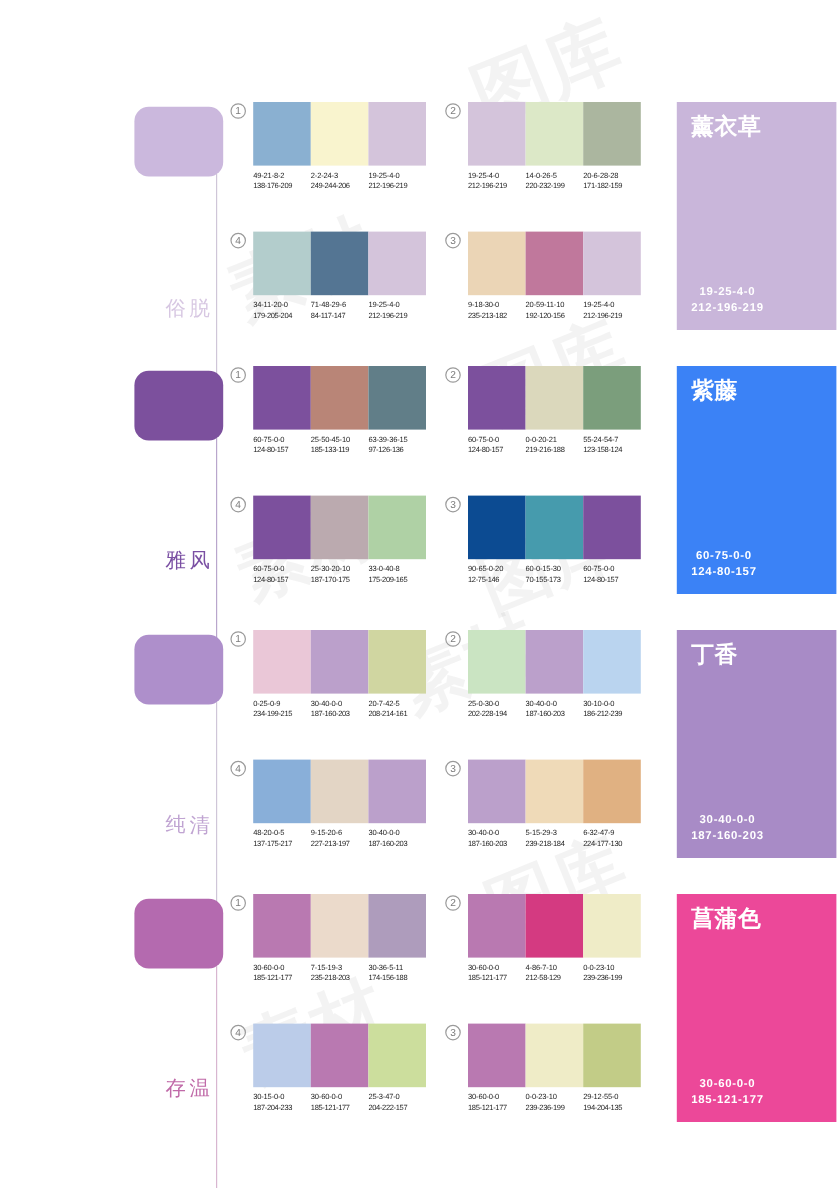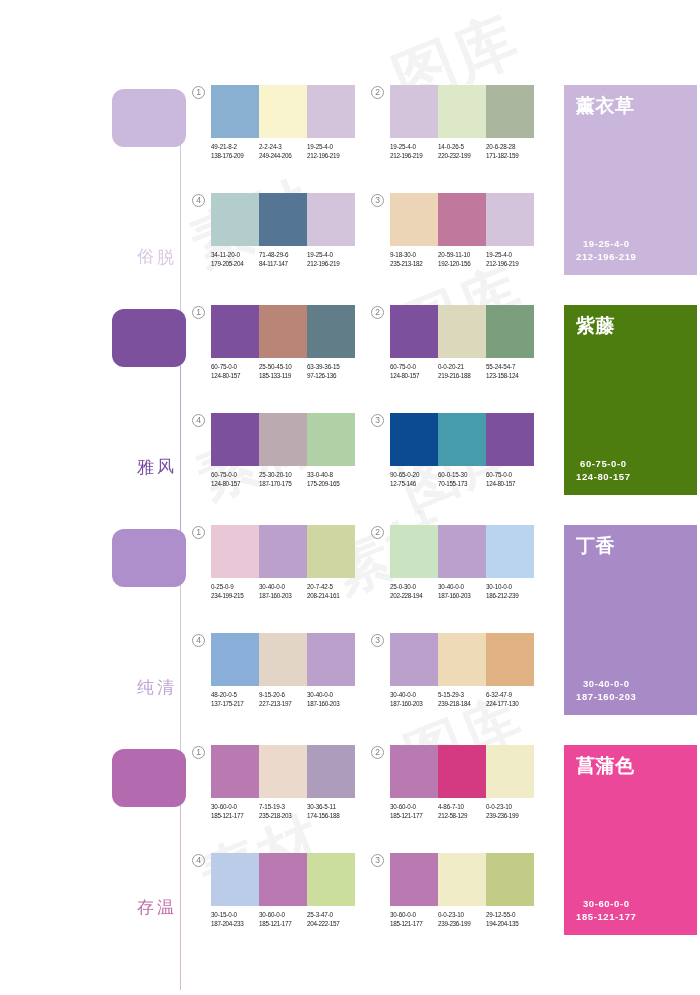--- a/index.html
+++ b/index.html
@@ -329,21 +329,21 @@
             <div class="code">
               <div>60-0-15-30</div>
               <div class="c2">70-155-173</div>
             </div>
             <div class="code">
               <div>60-75-0-0</div>
               <div class="c2">124-80-157</div>
             </div>
           </div>
         </div>
-        <div class="panel" style="background: #4d7c0f;">
+        <div class="panel" style="background: #3b82f6;">
           <div class="panel-title">紫藤</div>
           <div class="panel-codes">
             <div>60-75-0-0</div>
             <div>124-80-157</div>
           </div>
         </div>
       </div>
       <div class="section" style="top: 525px;">
         <div class="chip" style="background: rgb(174, 143, 203);"></div>
         <div class="rule" style="height: 185px; background: rgb(207, 198, 216);"></div>

